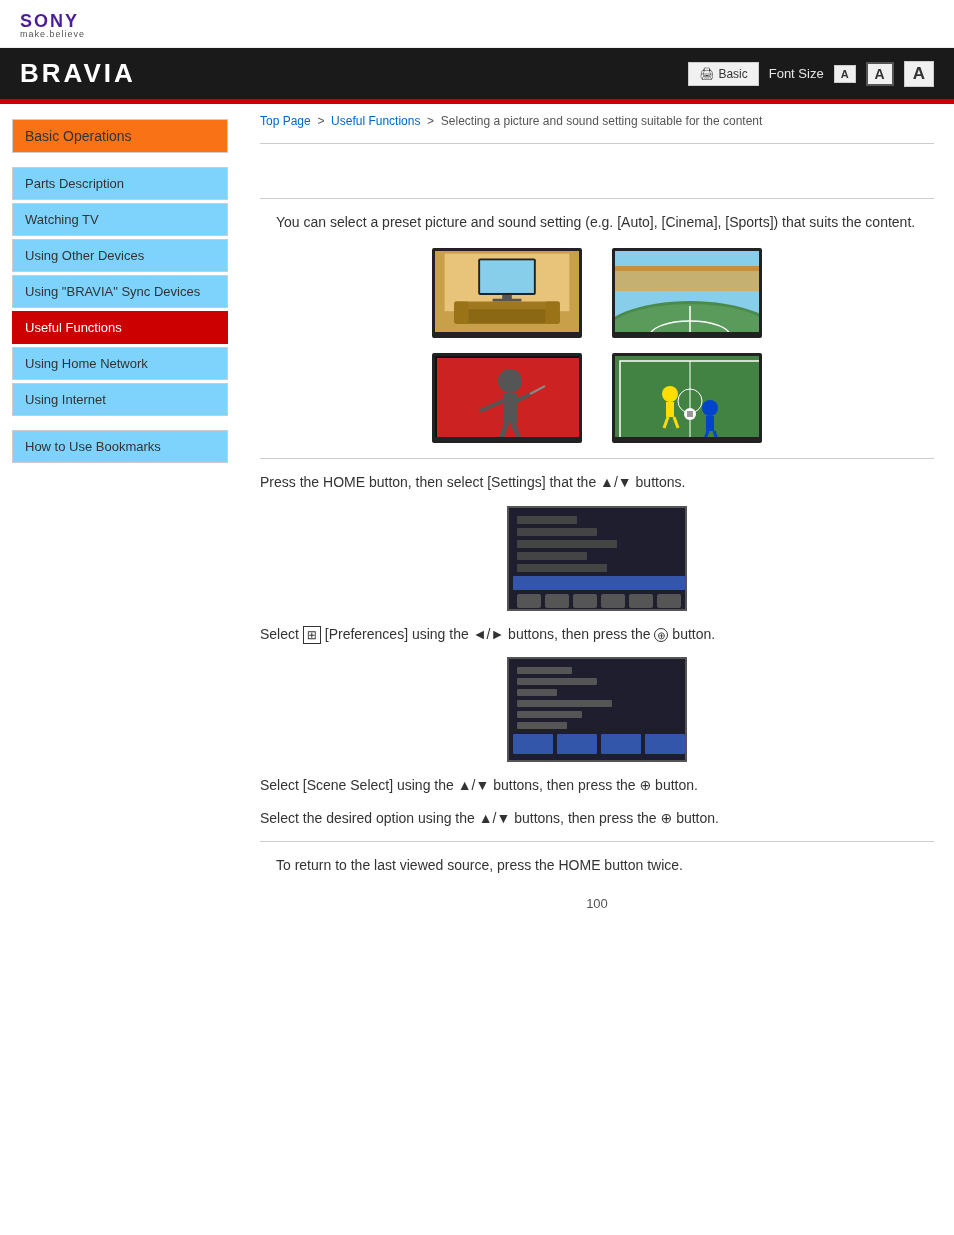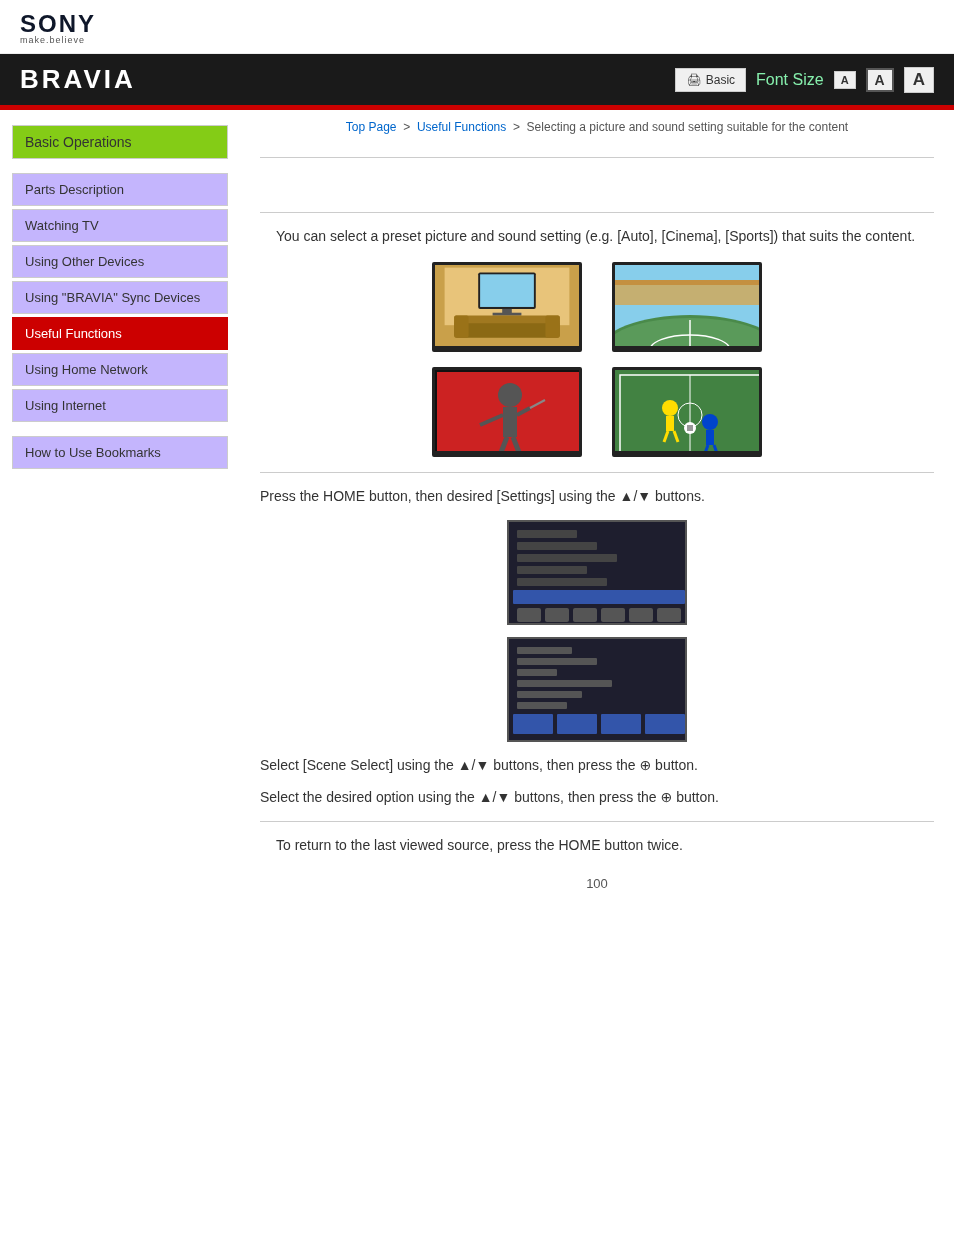--- a/index.html
+++ b/index.html
@@ -1,50 +1,50 @@
 <!DOCTYPE html>
 <html><head>
   <meta charset="utf-8">
   <style>
     * { box-sizing: border-box; margin: 0; padding: 0; }
     body { font-family: Arial, sans-serif; font-size: 14px; background: #fff; color: #333; width: 954px; min-height: 1235px; }
 
     
     .sony-header { padding: 12px 20px 8px 20px; border-bottom: 1px solid #eee; }
     .sony-logo { display: flex; flex-direction: column; line-height: 1; }
-    .sony-logo .sony-text { font-size: 24px; font-weight: bold; letter-spacing: 2px; color: #0f172a; }
+    .sony-logo .sony-text { font-size: 18px; font-weight: bold; letter-spacing: 2px; color: #4c1d95; }
     .sony-logo .make-believe { font-size: 9px; color: #555; letter-spacing: 1px; }
 
     
     .bravia-banner { background: #1a1a1a; display: flex; align-items: center; justify-content: space-between; padding: 10px 20px; margin-bottom: 0; }
     .bravia-title { color: #ffffff; font-size: 26px; font-weight: bold; letter-spacing: 3px; font-family: Arial, sans-serif; }
     .banner-controls { display: flex; align-items: center; gap: 10px; }
     .print-btn { border: 1px solid #ccc; background: #f0f0f0; padding: 4px 10px; font-size: 12px; cursor: pointer; display: flex; align-items: center; gap: 4px; color: #333; }
-    .font-size-label { color: #86efac; font-size: 16px; }
+    .font-size-label { color: #e5e5e5; font-size: 13px; }
     .font-btn { border: 1px solid #ccc; background: #f0f0f0; cursor: pointer; color: #333; font-weight: bold; }
     .font-btn.small { font-size: 11px; padding: 2px 6px; }
     .font-btn.medium { font-size: 14px; padding: 2px 7px; border: 2px solid #555; }
     .font-btn.large { font-size: 17px; padding: 2px 8px; }
 
     
     .red-bar { height: 5px; background: #cc0000; width: 100%; }
 
     
     .main-layout { display: flex; padding: 0; }
 
     
     .sidebar { width: 240px; flex-shrink: 0; padding: 15px 12px; }
-    .sidebar-item { border: 1px solid #ccc; padding: 8px 12px; margin-bottom: 3px; cursor: pointer; background: #c4b5fd; font-size: 13px; color: #333; }
+    .sidebar-item { border: 1px solid #ccc; padding: 8px 12px; margin-bottom: 3px; cursor: pointer; background: #7dd3fc; font-size: 13px; color: #333; }
     .sidebar-item.active { background: #cc0000; color: #fff; border-color: #cc0000; }
-    .sidebar-item.header-item { font-size: 14px; font-weight: normal; background: #84cc16; }
+    .sidebar-item.header-item { font-size: 14px; font-weight: normal; background: #f97316; }
     .sidebar-group { margin-bottom: 14px; }
 
     
     .content { flex: 1; padding: 10px 20px 20px 20px; }
-    .breadcrumb { font-size: 12px; color: #555; margin-bottom: 23px; text-align: center; }
+    .breadcrumb { font-size: 12px; color: #555; margin-bottom: 15px; text-align: left; }
     .breadcrumb a { color: #0066cc; text-decoration: none; }
 
     .divider { border: none; border-top: 1px solid #ccc; margin: 12px 0; }
 
     .content-text { font-size: 14px; line-height: 1.6; margin: 12px 16px; }
 
     
     .images-row { display: flex; justify-content: center; gap: 30px; margin: 15px 0; }
     .img-placeholder { width: 150px; height: 90px; border: 1px solid #ccc; overflow: hidden; position: relative; }
 
@@ -217,21 +217,21 @@
 
           <circle cx="75" cy="58" r="6" fill="#fff"></circle>
           <path d="M72 55 L78 55 L78 61 L72 61 Z" fill="#333" opacity="0.5"></path>
         </svg>
       </div>
     </div>
 
     <hr class="divider">
 
     <p class="step-text">
-      <span>Press the HOME button, then desired [Settings] using the ▲/▼ buttons.</span>
+      <span>Press the HOME button, then select [Settings] that the ▲/▼ buttons.</span>
     </p>
 
     <div class="step-image">
       <div class="settings-screen">
         <svg width="180" height="105" viewBox="0 0 180 105">
 
           <rect width="180" height="105" fill="#1e1e2e"></rect>
 
           <rect x="8" y="8" width="60" height="8" rx="1" fill="#444"></rect>
           <rect x="8" y="20" width="80" height="8" rx="1" fill="#444"></rect>
@@ -244,20 +244,25 @@
           <rect x="8" y="86" width="24" height="14" rx="2" fill="#555"></rect>
           <rect x="36" y="86" width="24" height="14" rx="2" fill="#555"></rect>
           <rect x="64" y="86" width="24" height="14" rx="2" fill="#555"></rect>
           <rect x="92" y="86" width="24" height="14" rx="2" fill="#555"></rect>
           <rect x="120" y="86" width="24" height="14" rx="2" fill="#555"></rect>
           <rect x="148" y="86" width="24" height="14" rx="2" fill="#555"></rect>
         </svg>
       </div>
     </div>
 
+    <p class="step-text">
+      Select <span style="font-size:12px; border:1px solid #333; padding:1px 3px;">⊞</span>
+      <span>[Preferences]</span>
+      using the ◄/► buttons, then press the <span class="circle-btn">⊕</span> button.
+    </p>
 
     <div class="step-image">
       <div class="prefs-screen">
         <svg width="180" height="105" viewBox="0 0 180 105">
 
           <rect width="180" height="105" fill="#1e1e2e"></rect>
 
           <rect x="8" y="8" width="55" height="7" rx="1" fill="#555"></rect>
           <rect x="8" y="19" width="80" height="7" rx="1" fill="#555"></rect>
           <rect x="8" y="30" width="40" height="7" rx="1" fill="#555"></rect>

